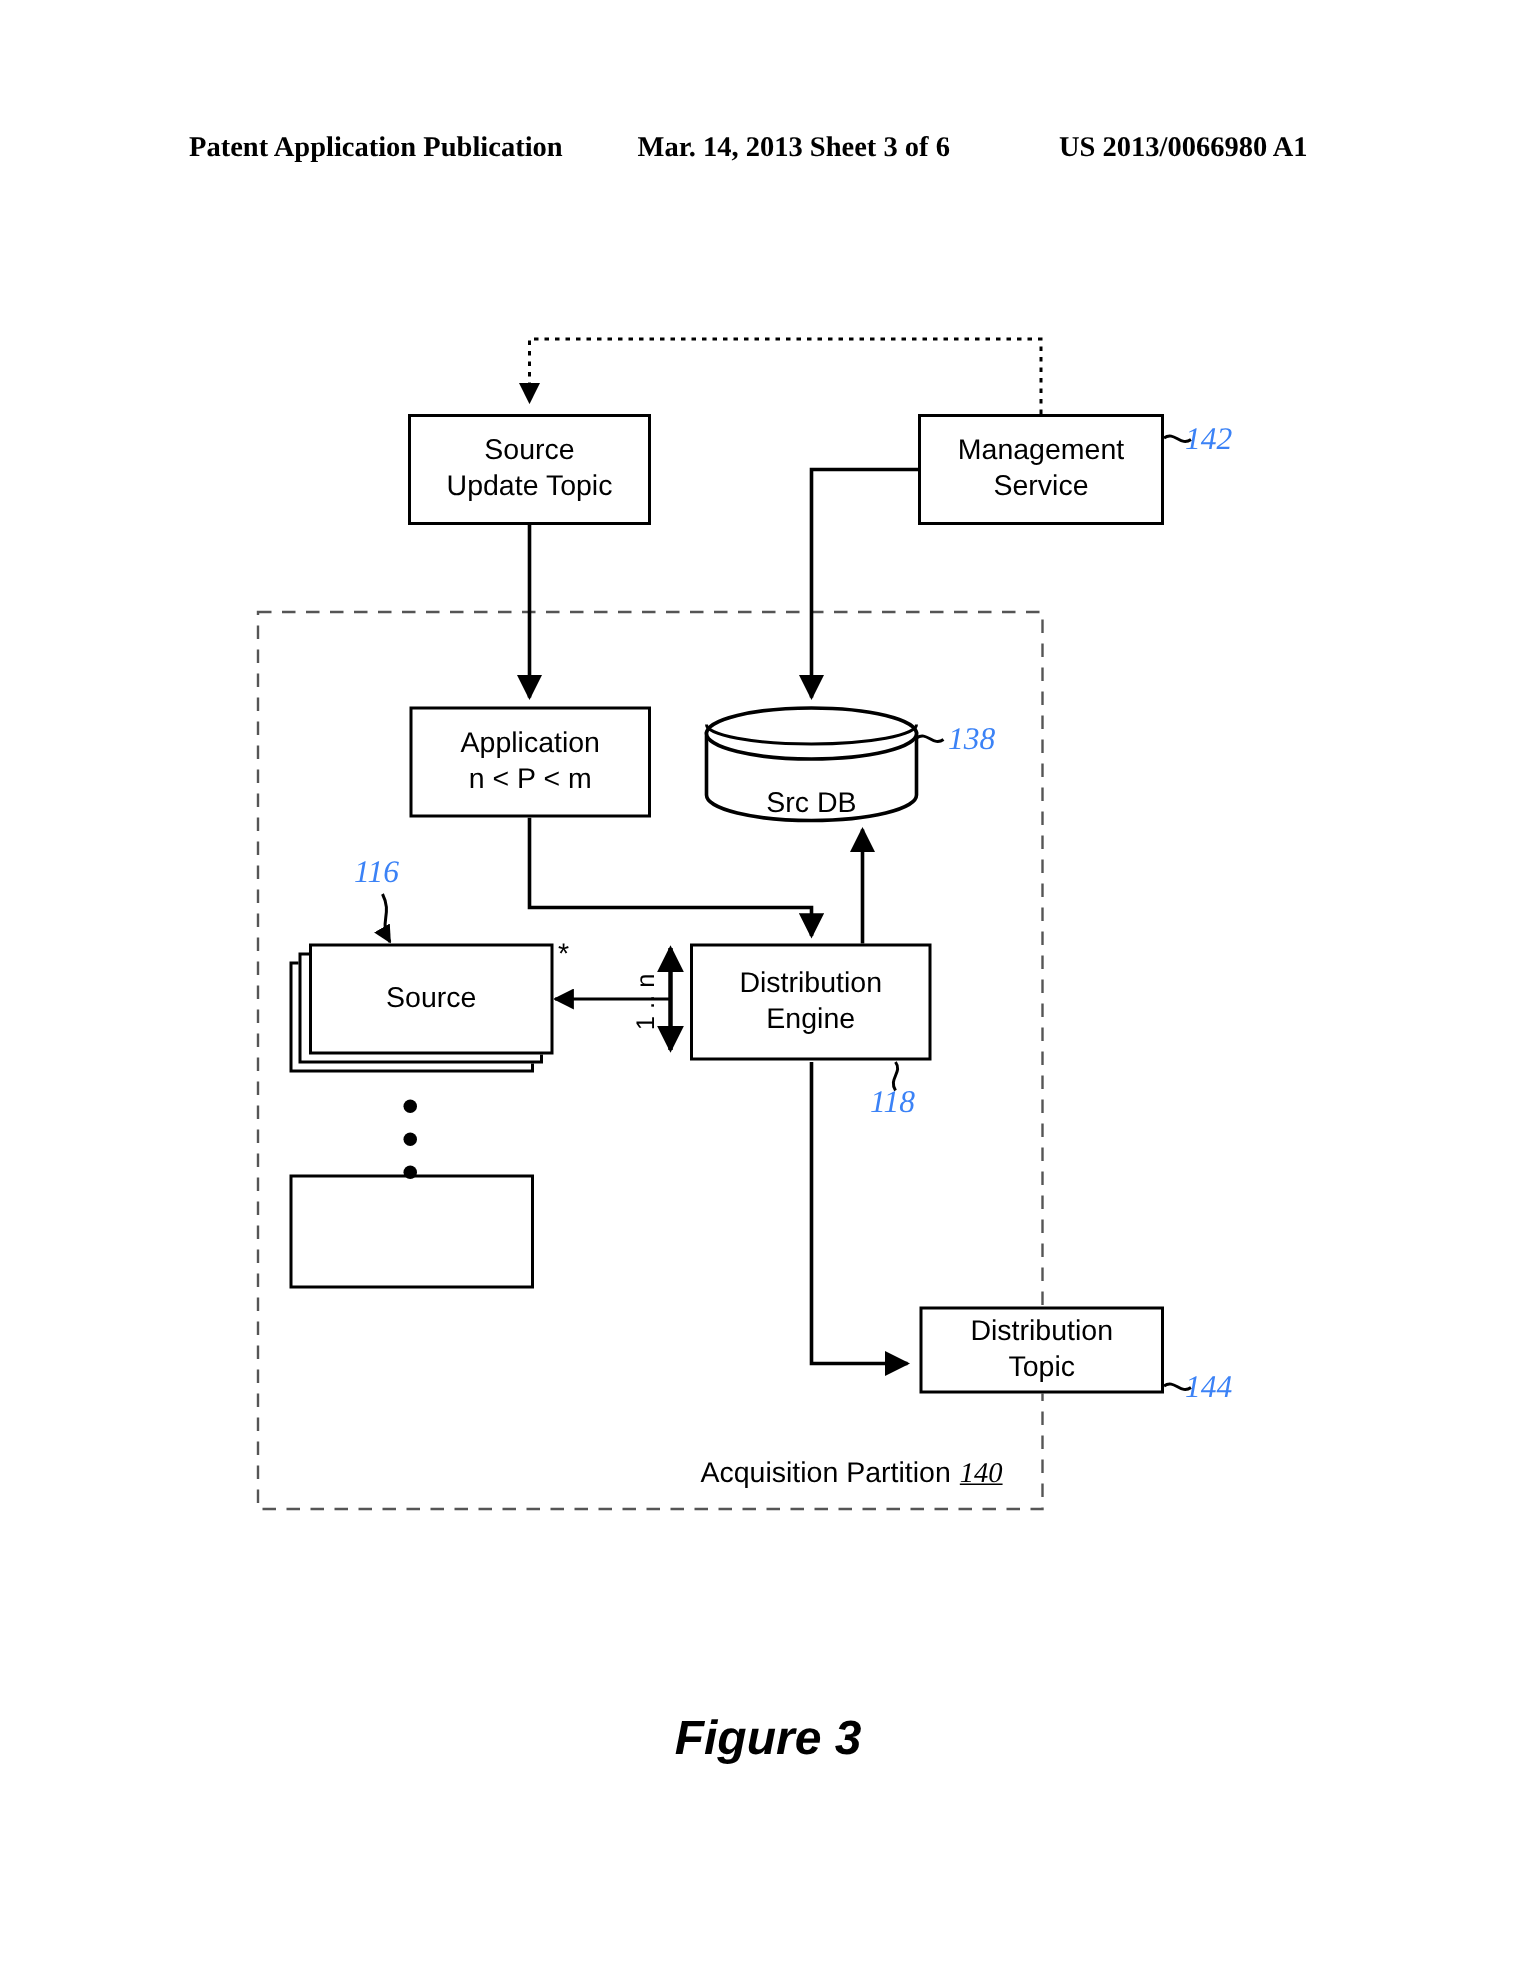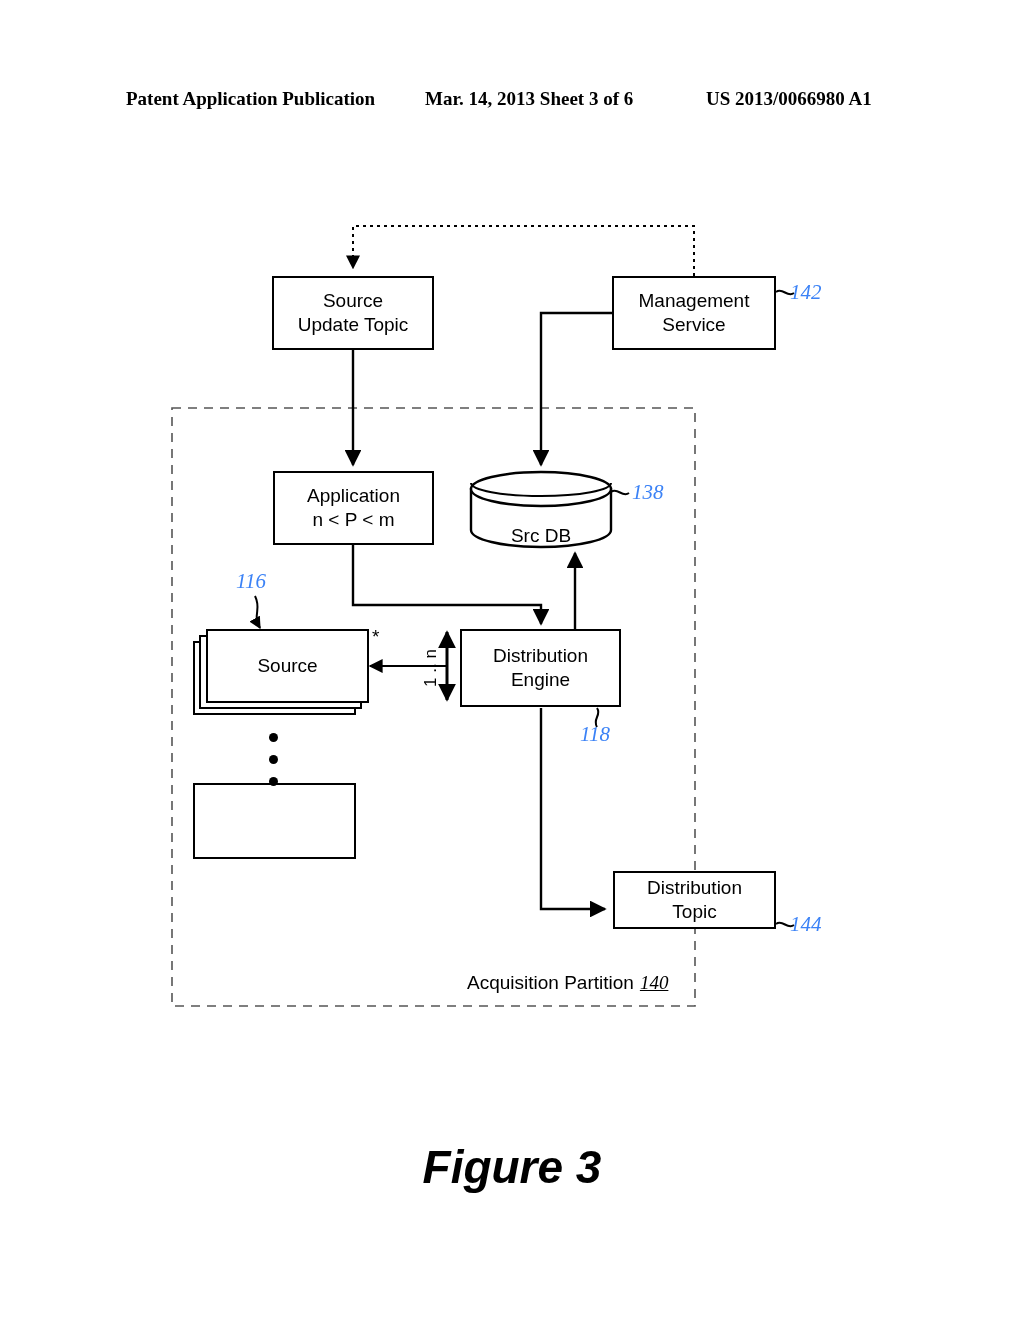--- a/index.html
+++ b/index.html
@@ -132,21 +132,21 @@
   
   .fig-caption {
     position: absolute;
     left: 0;
     top: 1140px;
     width: 1024px;
     text-align: center;
     font-family: "Liberation Sans", sans-serif;
     font-style: italic;
     font-weight: bold;
-    font-size: 46px;
+    font-size: 32px;
     color: #000;
   }
 </style>
 </head>
 <body>
 
 <div id="page">
 
   <div class="pub-header">
     <span class="hdr-left">Patent Application Publication</span>

